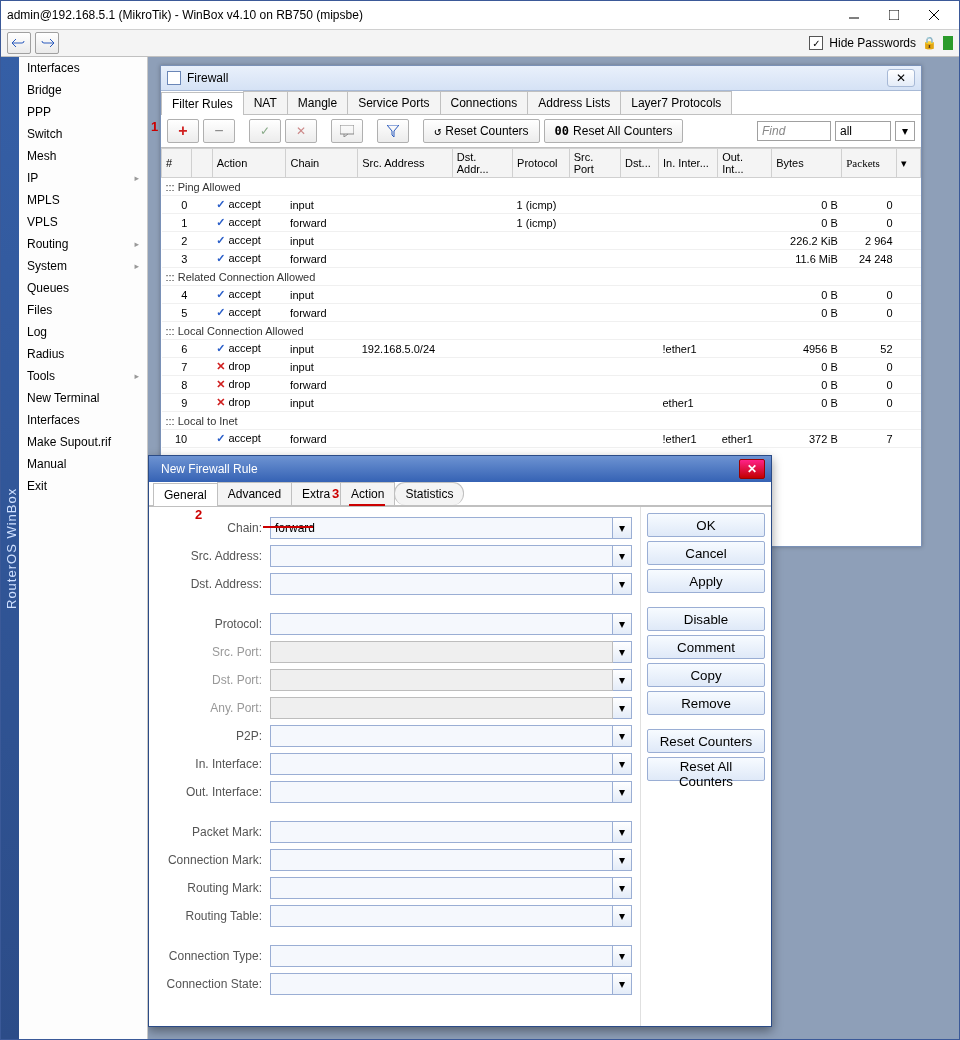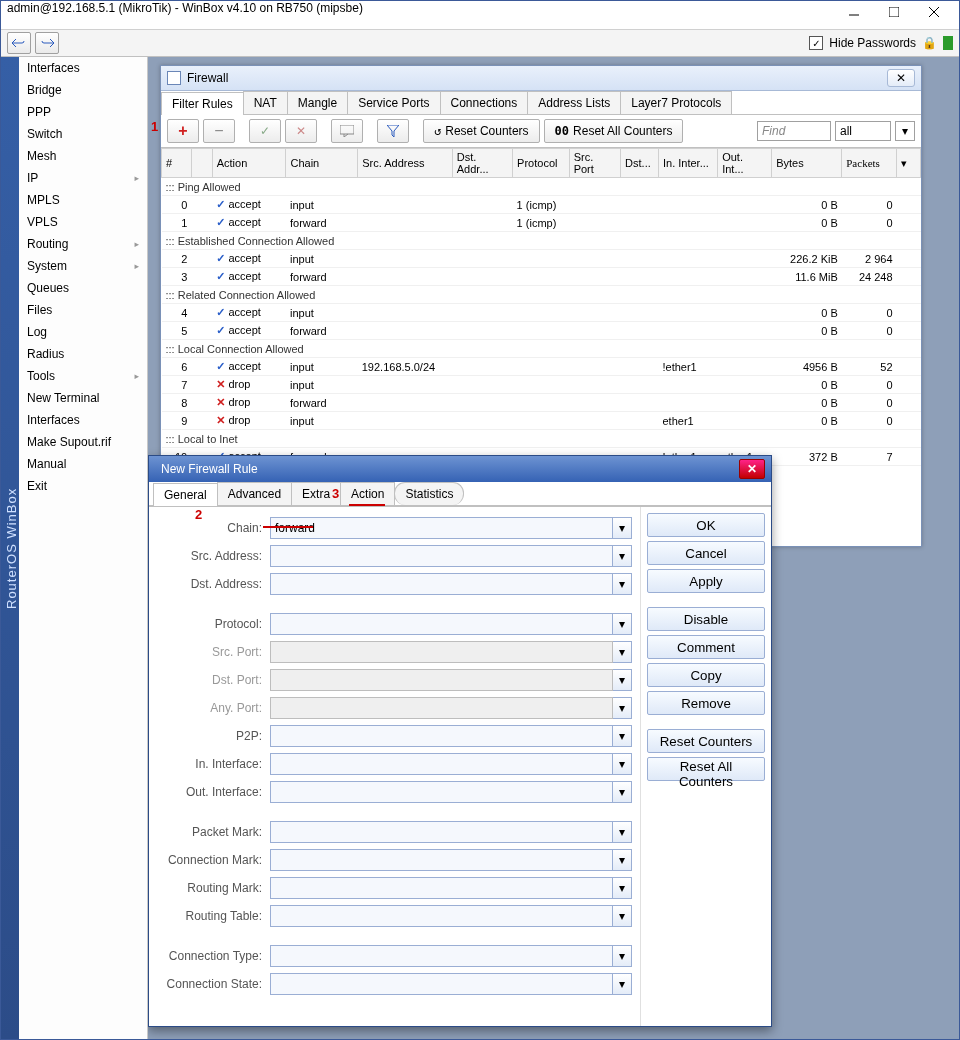--- a/index.html
+++ b/index.html
@@ -1,17 +1,17 @@
 <!DOCTYPE html>
 <html><head>
 <meta charset="utf-8">
 <style>
   html,body{margin:0;padding:0;height:100%;font-family:"Segoe UI",Tahoma,Arial,sans-serif;font-size:12px;color:#000;background:#fff;overflow:hidden}
   .win{width:960px;height:1040px;display:flex;flex-direction:column;border:1px solid #3b5998;box-sizing:border-box}
-  .titlebar{height:28px;display:flex;justify-content:space-between;background:#fff;border-bottom:1px solid #d0d0d0;padding:0 6px}
+  .titlebar{height:28px;display:flex;align-items:center;justify-content:space-between;background:#fff;border-bottom:1px solid #d0d0d0;padding:0 6px}
   .titlebar .title{font-size:12px;color:#000}
   .titlebar .ctrls{display:flex;gap:2px}
   .titlebar .ctrl{width:38px;height:22px;display:flex;align-items:center;justify-content:center;border:none;background:transparent}
   .topbar{height:26px;display:flex;align-items:center;justify-content:space-between;background:#f4f4f4;border-bottom:1px solid #c0c0c0;padding:0 6px}
   .topbar .left{display:flex;gap:4px}
   .btn-small{width:22px;height:20px;display:flex;align-items:center;justify-content:center;border:1px solid #a0a0a0;background:linear-gradient(#fff,#eaeaea);border-radius:2px}
   .topbar .right{display:flex;align-items:center;gap:6px}
   .checkbox{width:12px;height:12px;border:1px solid #555;display:inline-flex;align-items:center;justify-content:center;background:#fff}
   .check{font-size:10px;color:#000}
   .main{flex:1;display:flex;min-height:0}
@@ -292,23 +292,20 @@
                   <td></td>
                   <td>1 (icmp)</td>
                   <td></td>
                   <td></td>
                   <td></td>
                   <td></td>
                   <td class="num">0 B</td>
                   <td class="num">0</td>
                   <td></td>
                 </tr>
-                <tr class="section-row">
-                  <td colspan="14">::: Established Connection Allowed</td>
-                </tr>
                 <tr>
                   <td class="num">2</td>
                   <td></td>
                   <td><span class="icon-accept">✓</span> accept</td>
                   <td>input</td>
                   <td></td>
                   <td></td>
                   <td></td>
                   <td></td>
                   <td></td>

